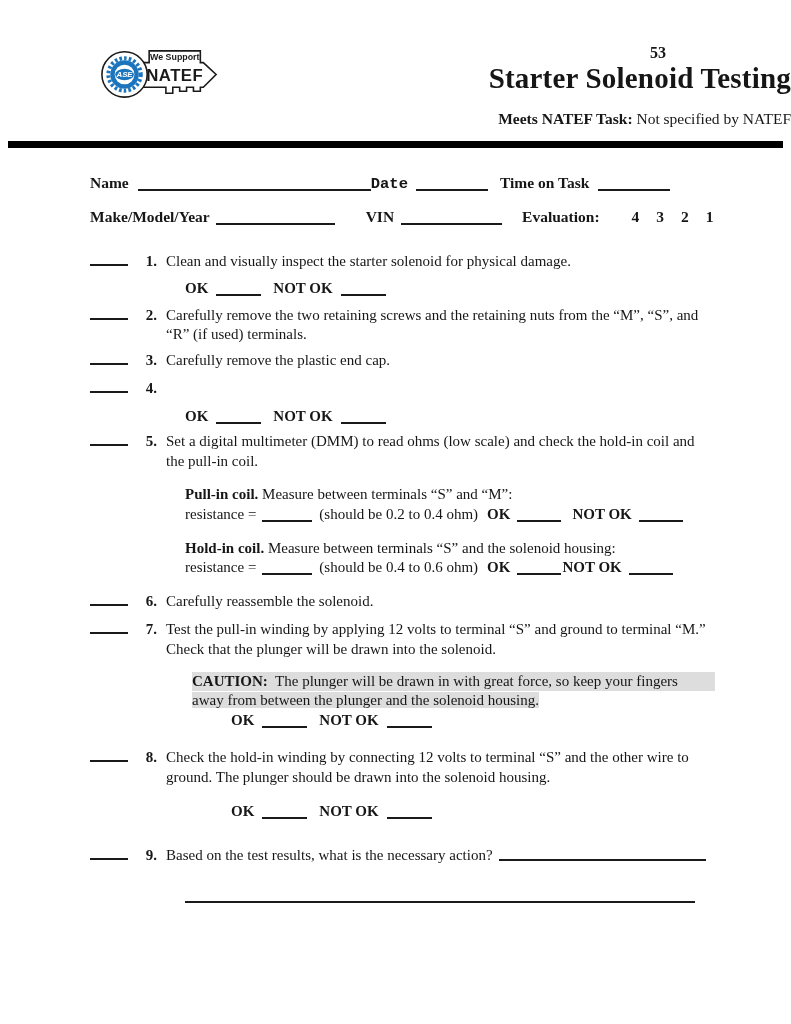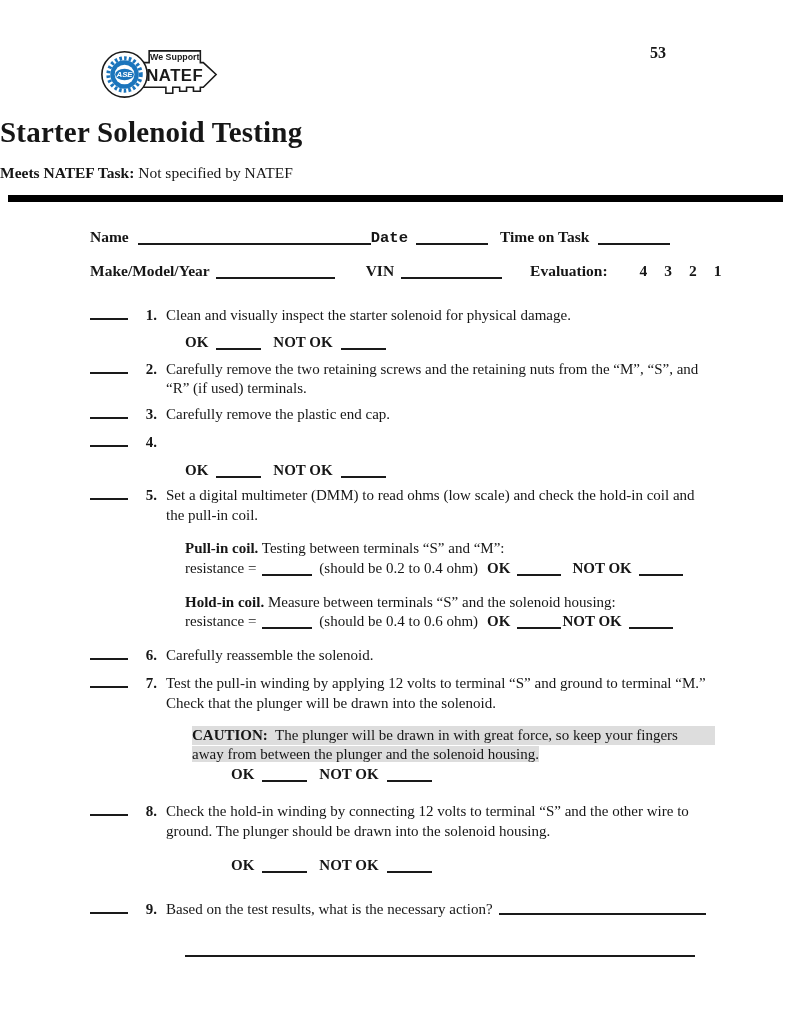--- a/index.html
+++ b/index.html
@@ -4,41 +4,41 @@
 <style>
   html,body{margin:0;padding:0;background:#ffffff;}
   .page{
     position:relative;width:791px;height:1024px;background:#ffffff;
     font-family:"Liberation Serif","DejaVu Serif",serif;color:#161616;
     overflow:hidden;
   }
   .b{font-weight:bold;}
   .page-number{position:absolute;top:44px;left:650px;font-weight:bold;font-size:16px;}
   .logo{position:absolute;top:41px;left:97px;width:124px;height:63px;}
-  .title{margin:0;padding-top:116px;text-align:left;font-size:29px;font-weight:bold;letter-spacing:.2px;}
-  .subtitle{text-align:left;margin-top:15px;font-size:15.5px;}
+  .title{margin:0;padding-top:62px;text-align:right;font-size:29px;font-weight:bold;letter-spacing:.2px;}
+  .subtitle{text-align:right;margin-top:15px;font-size:15.5px;padding-left:34px;}
   .rule{height:7px;background:#000;margin:13px 8px 0 8px;}
 
   .content{font-size:15px;line-height:1.32;}
   .blank{
     display:inline-block;height:13px;border-bottom:2px solid #1a1a1a;
     vertical-align:baseline;margin-bottom:-3px;
   }
   .info-row{margin-left:90px;font-weight:bold;font-size:15.5px;white-space:nowrap;}
   .row1{margin-top:25px;}
   .row2{margin-top:13px;}
   .row1 .nameb{width:233px;margin-left:9px;}
   .row1 .dateb{width:72px;margin-left:8px;}
   .row1 .timeb{width:72px;margin-left:9px;}
   .row1 .date-l{margin-left:0;font-family:Liberation Mono, monospace;}
   .row1 .time-l{margin-left:12px;}
   .row2 .makeb{width:119px;margin-left:6px;}
   .row2 .vinb{width:101px;margin-left:7px;}
   .row2 .vin-l{margin-left:31px;}
-  .row2 .eval-l{margin-left:28px;}
+  .row2 .eval-l{margin-left:20px;}
   .row2 .score{margin-left:17px;}
   .row2 .score.first{margin-left:32px;}
 
   .step{display:flex;align-items:baseline;margin-left:90px;}
   .sblank{width:38px;flex:none;}
   .snum{flex:none;width:22px;margin-left:7px;text-align:right;font-weight:bold;}
   .stext{margin-left:9px;width:540px;}
 
   .okline{margin-left:185px;font-weight:bold;white-space:nowrap;}
   .okline.deep{margin-left:231px;}
@@ -148,21 +148,21 @@
 
     <div class="step m-s5">
       <span class="blank sblank"></span>
       <span class="snum">5.</span>
       <span class="stext">Set a digital multimeter (DMM) to read ohms (low scale) and check the hold-in coil and the pull-in coil.</span>
     </div>
 
     <div class="coil m-coil1">
       <div>
         <span class="b">Pull-in coil.</span>
-        <span>Testing between terminals “S” and “M”:</span>
+        <span>Measure between terminals “S” and “M”:</span>
       </div>
       <div>
         <span>resistance =</span><span class="blank resb"></span><span class="spec">(should be 0.2 to 0.4 ohm)</span><span class="ok-l">OK</span><span class="blank okb"></span><span class="notok-l">NOT OK</span><span class="blank okb"></span>
       </div>
     </div>
 
     <div class="coil tight m-coil2">
       <div>
         <span class="b">Hold-in coil.</span>
         <span>Measure between terminals “S” and the solenoid housing:</span>

